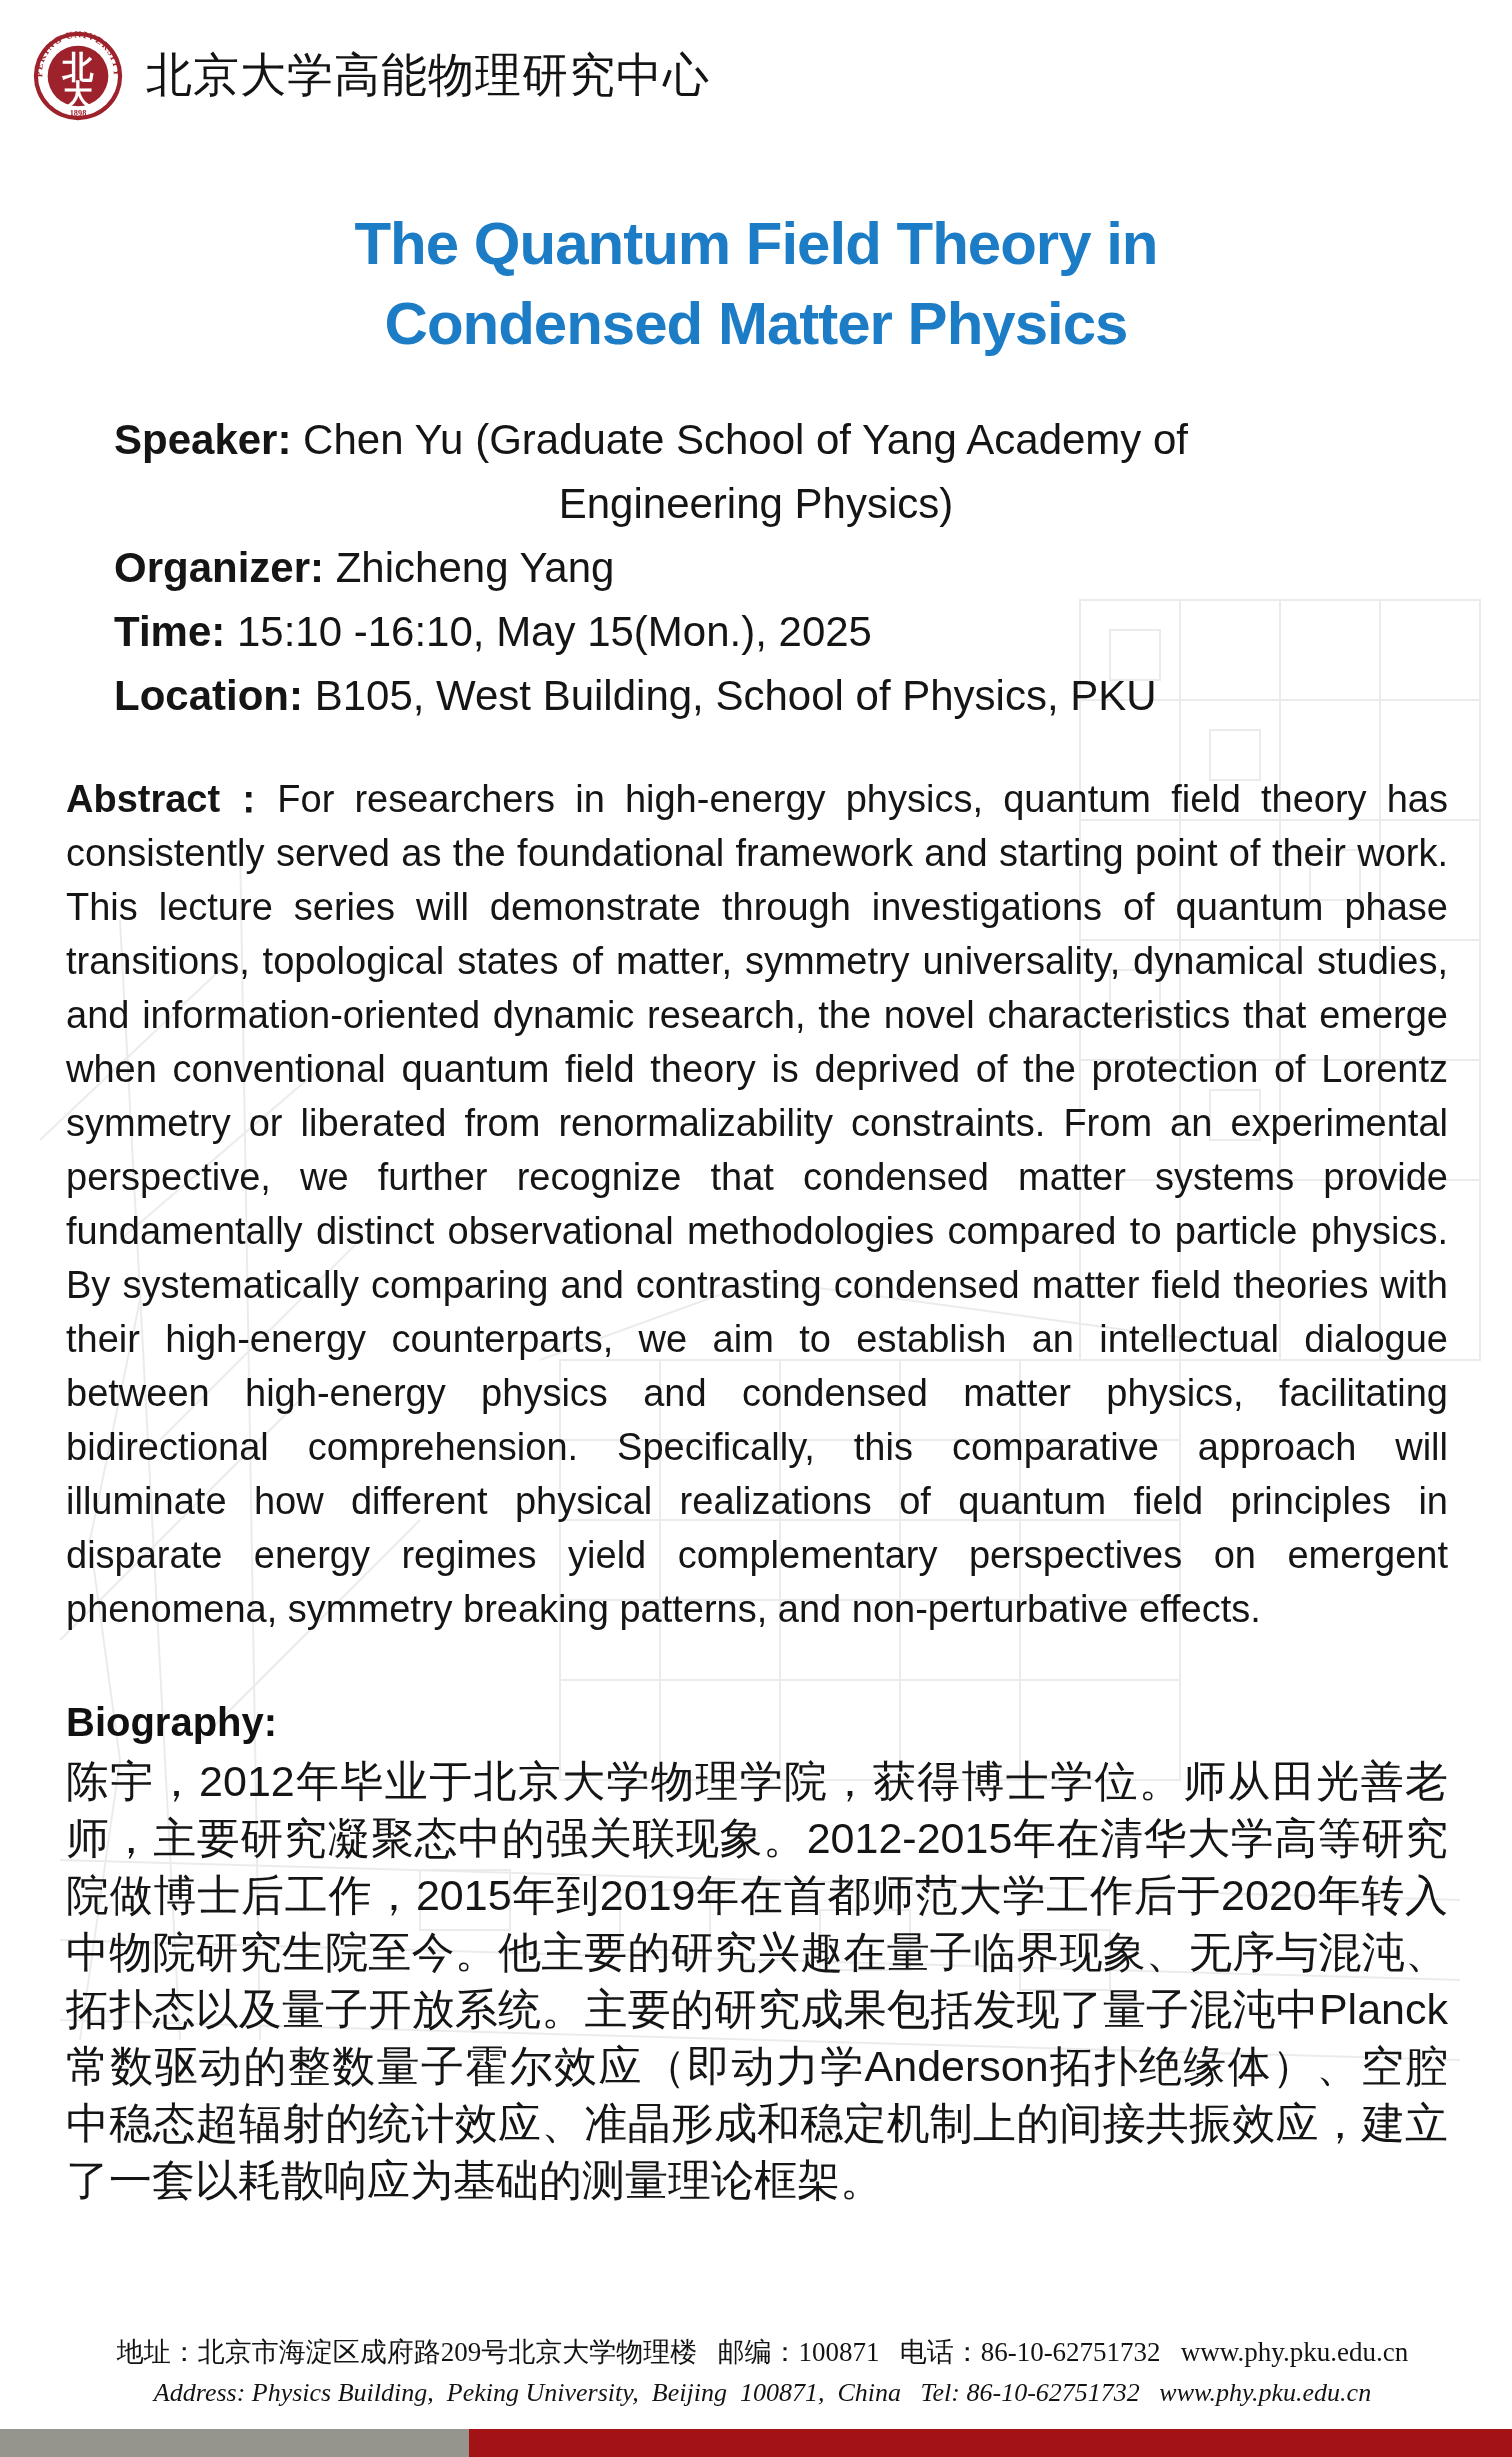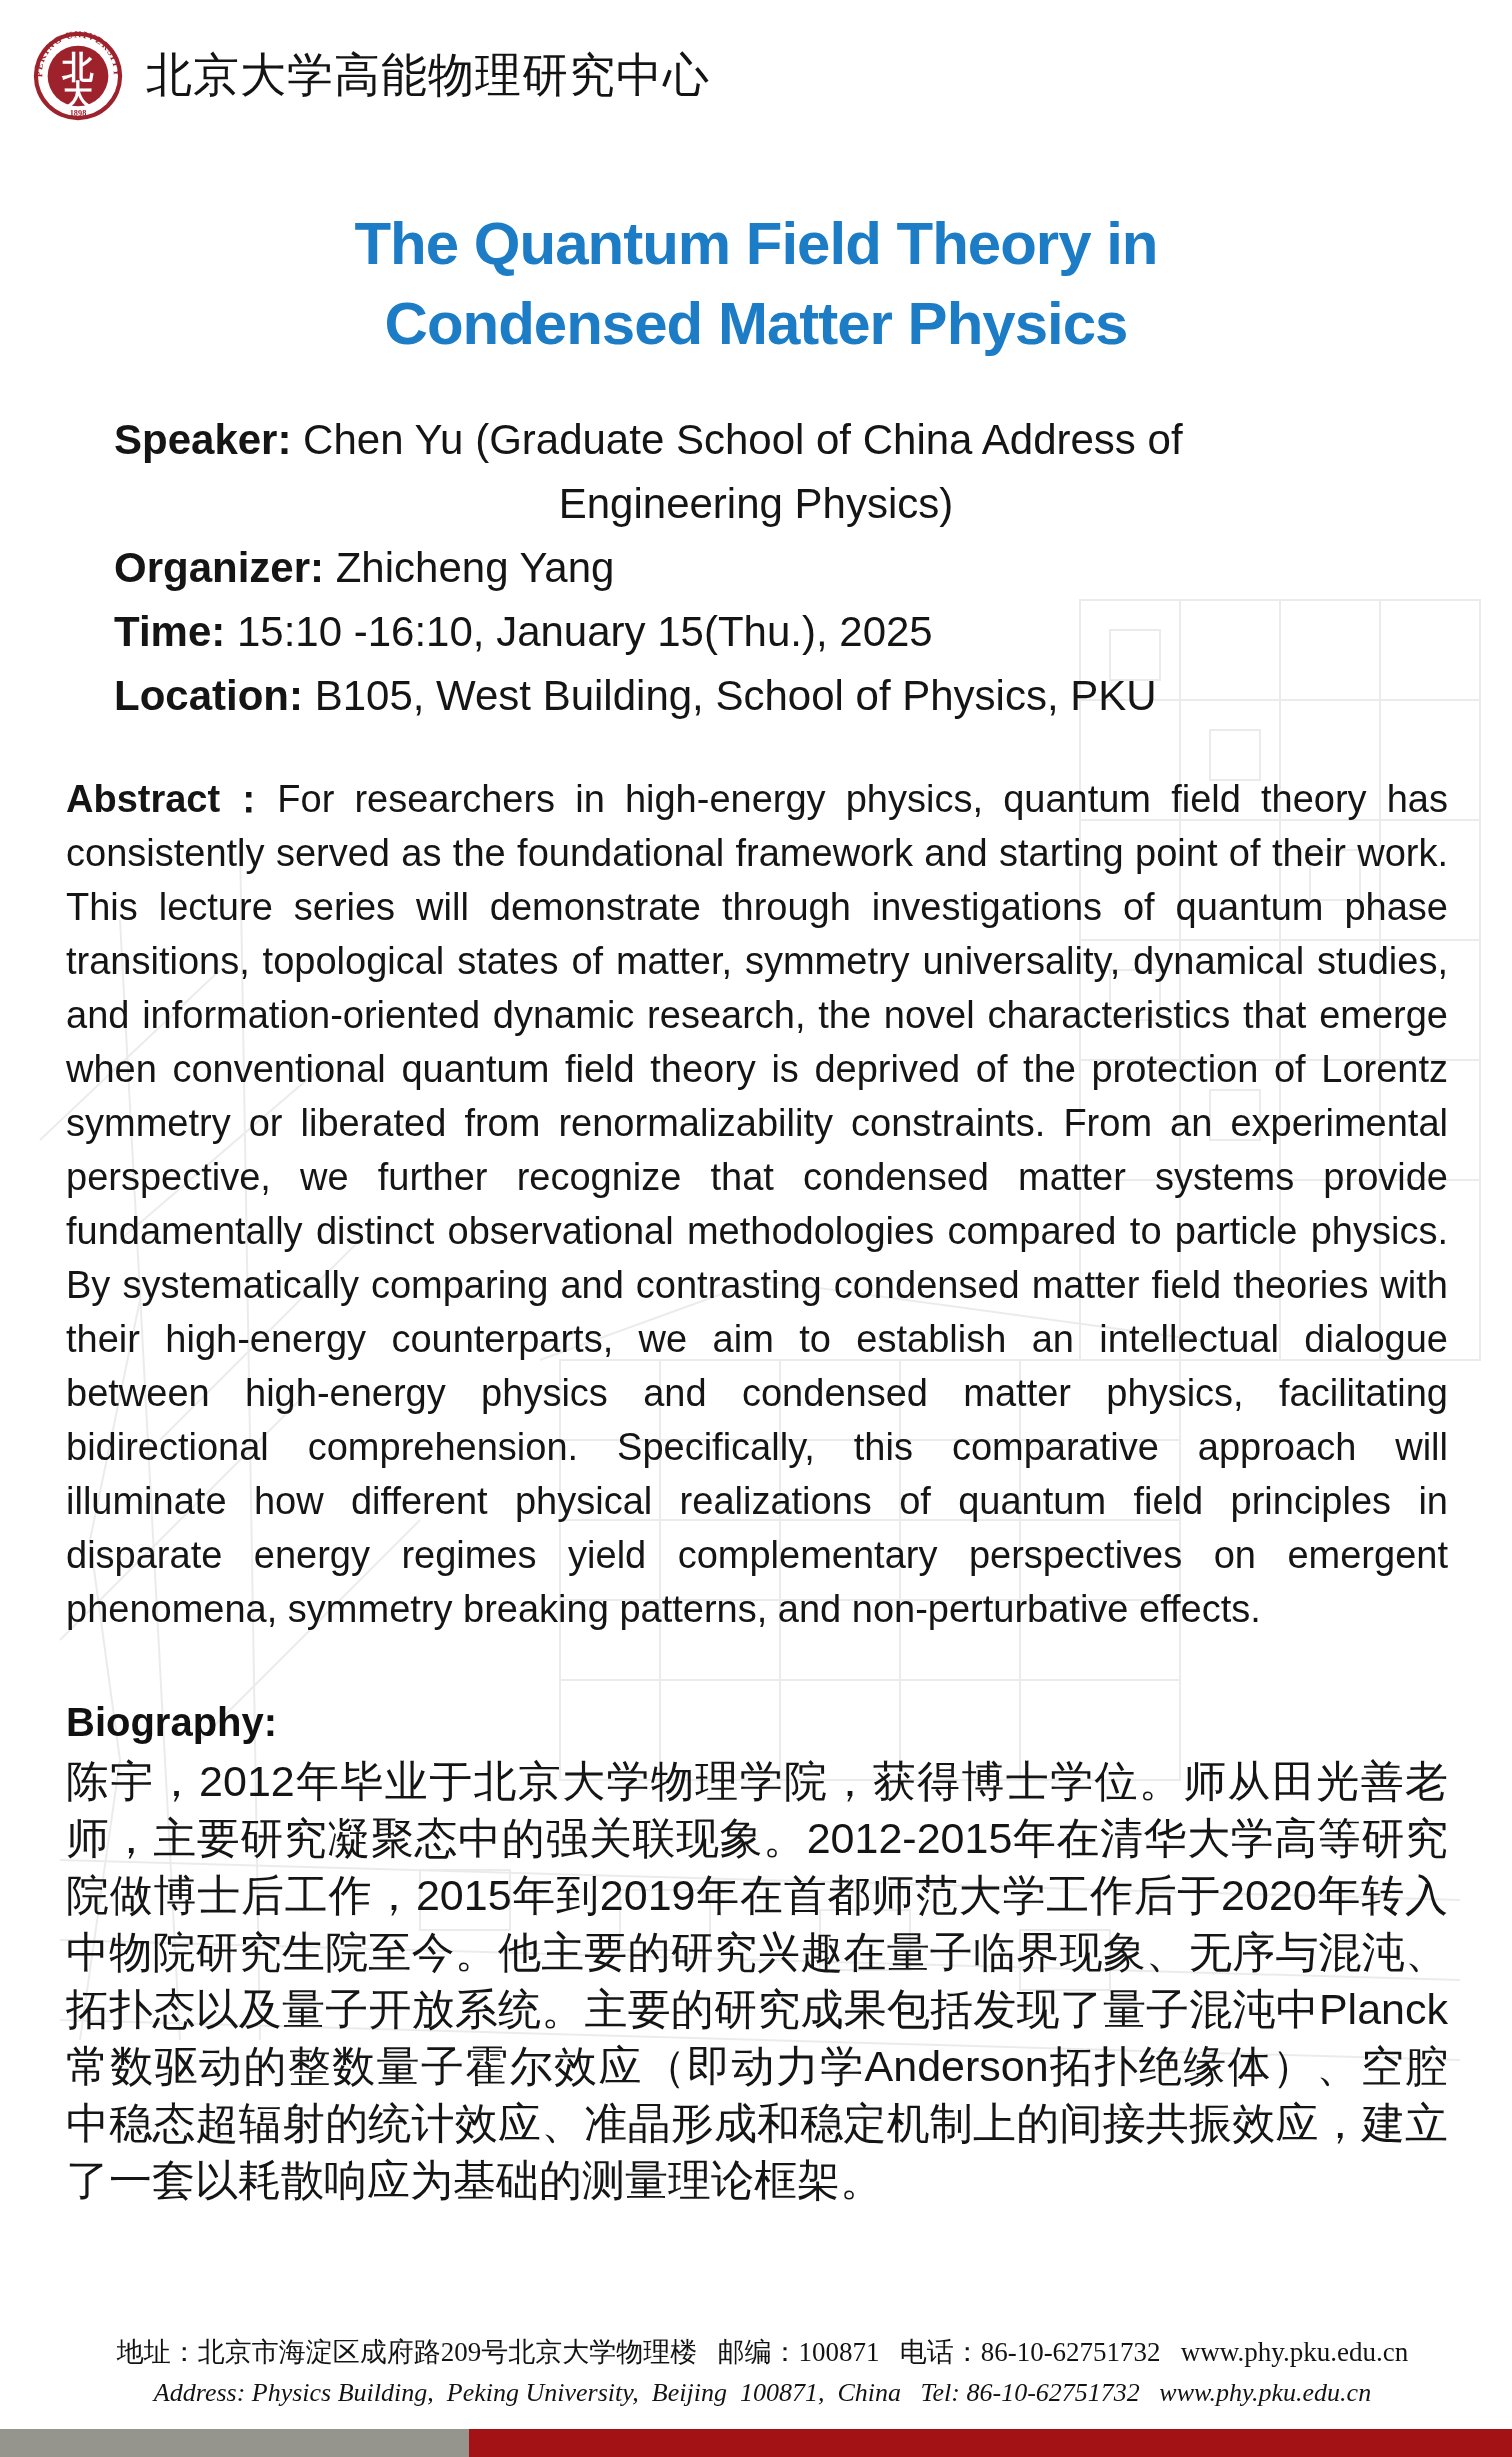--- a/index.html
+++ b/index.html
@@ -154,30 +154,30 @@
     </div>
 
     <div class="title">
       <div>The Quantum Field Theory in</div>
       <div>Condensed Matter Physics</div>
     </div>
 
     <div class="details">
       <div>
         <b>Speaker:</b>
-        <span>Chen Yu (Graduate School of China Address of</span>
+        <span>Chen Yu (Graduate School of Yang Academy of</span>
       </div>
       <div class="speaker-cont">Engineering Physics)</div>
       <div>
         <b>Organizer:</b>
         <span>Zhicheng Yang</span>
       </div>
       <div>
         <b>Time:</b>
-        <span>15:10 -16:10, January 15(Thu.), 2025</span>
+        <span>15:10 -16:10, May 15(Mon.), 2025</span>
       </div>
       <div>
         <b>Location:</b>
         <span>B105, West Building, School of Physics, PKU</span>
       </div>
     </div>
 
     <div class="abstract">
       <span class="lbl">Abstract：</span><span>For researchers in high-energy physics, quantum field theory has consistently served as the foundational framework and starting point of their work. This lecture series will demonstrate through investigations of quantum phase transitions, topological states of matter, symmetry universality, dynamical studies, and information-oriented dynamic research, the novel characteristics that emerge when conventional quantum field theory is deprived of the protection of Lorentz symmetry or liberated from renormalizability constraints. From an experimental perspective, we further recognize that condensed matter systems provide fundamentally distinct observational methodologies compared to particle physics. By systematically comparing and contrasting condensed matter field theories with their high-energy counterparts, we aim to establish an intellectual dialogue between high-energy physics and condensed matter physics, facilitating bidirectional comprehension. Specifically, this comparative approach will illuminate how different physical realizations of quantum field principles in disparate energy regimes yield complementary perspectives on emergent phenomena, symmetry breaking patterns, and non-perturbative effects.</span>
     </div>

